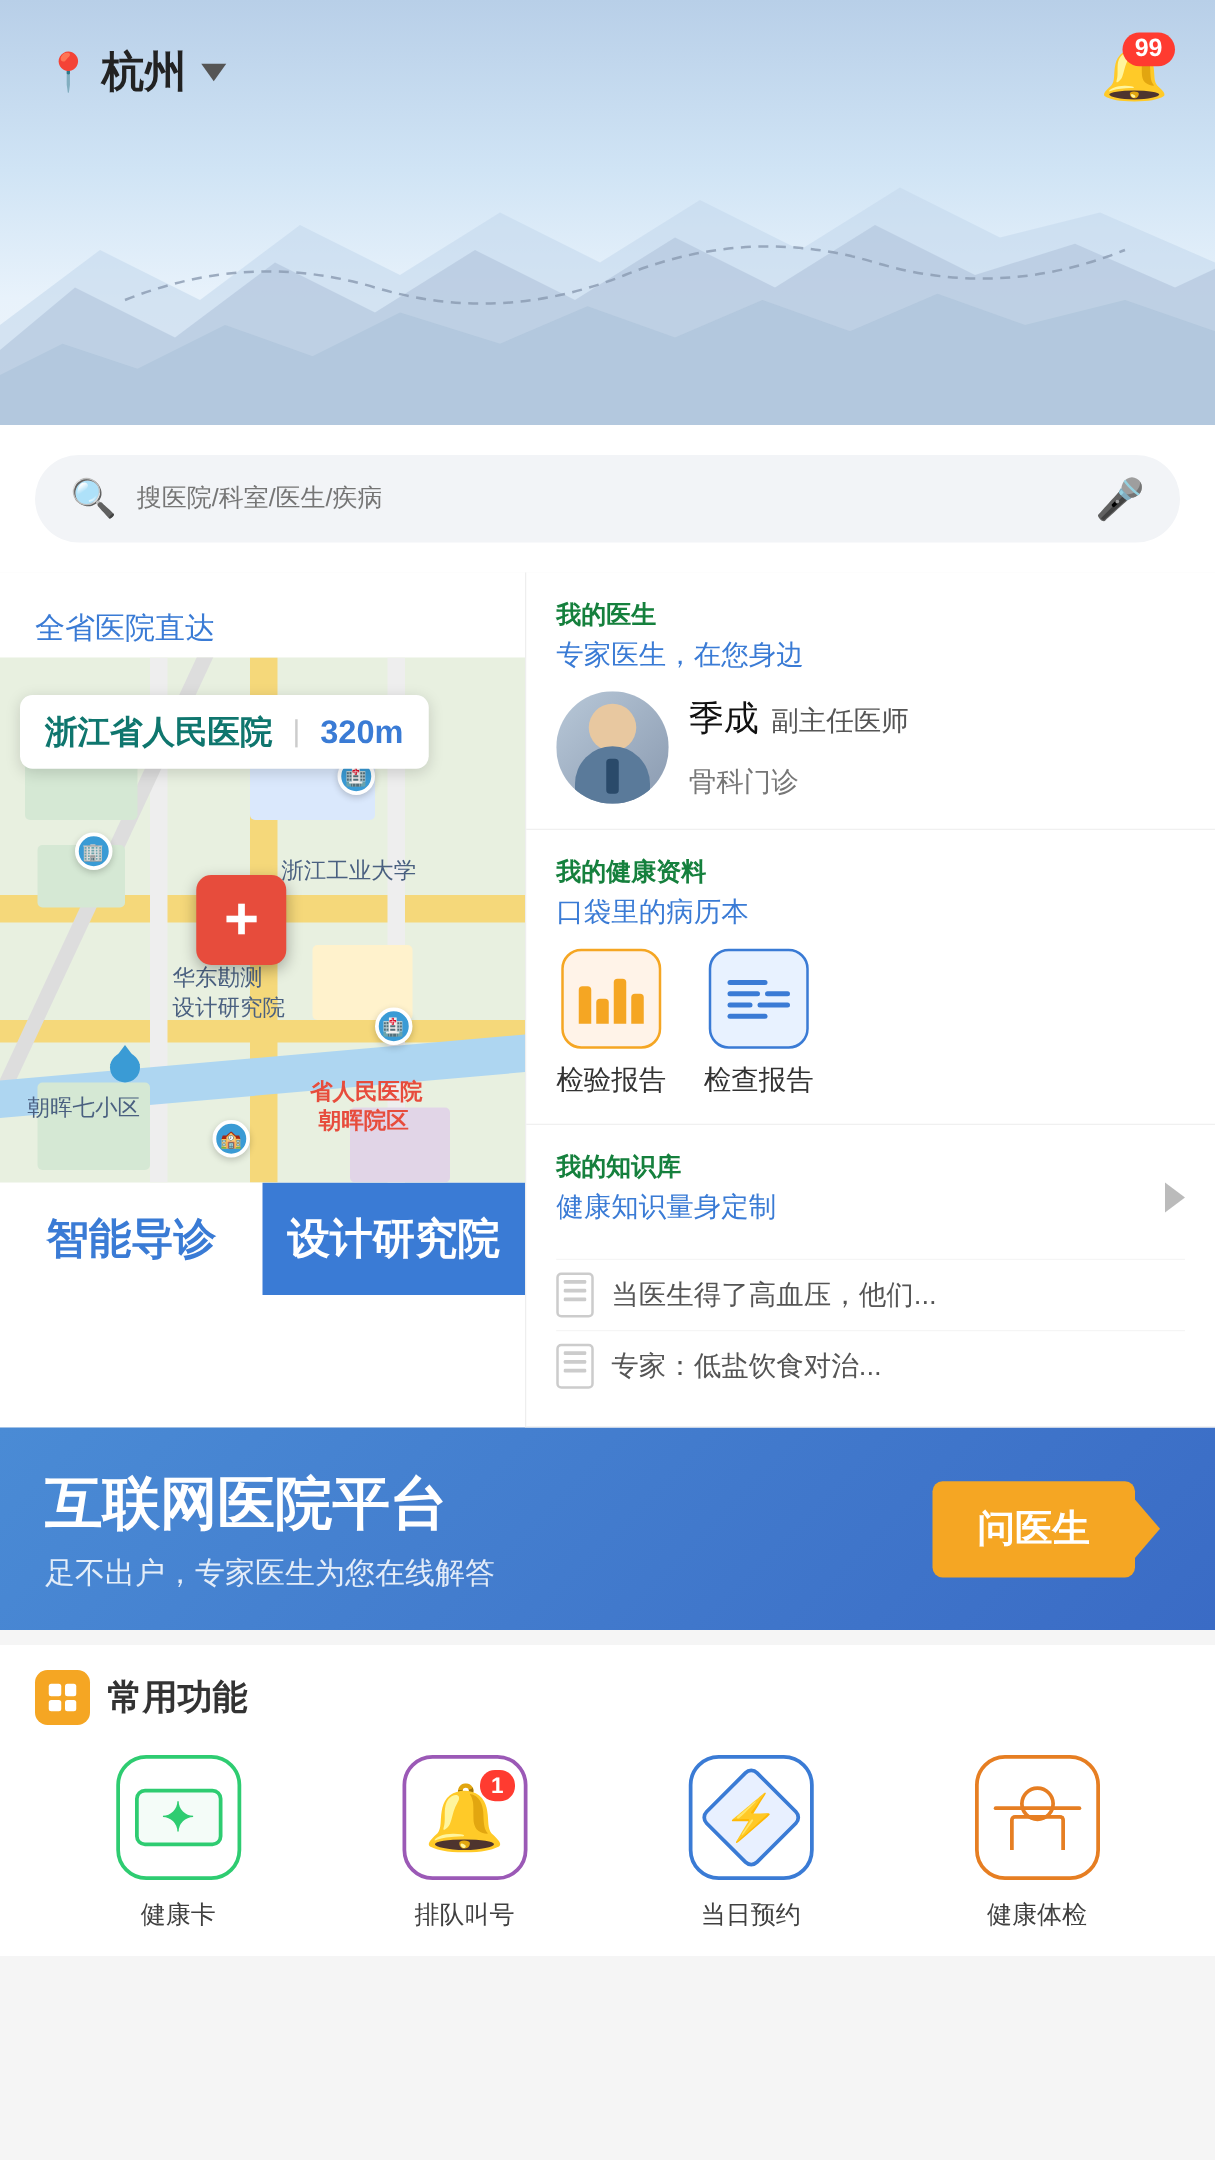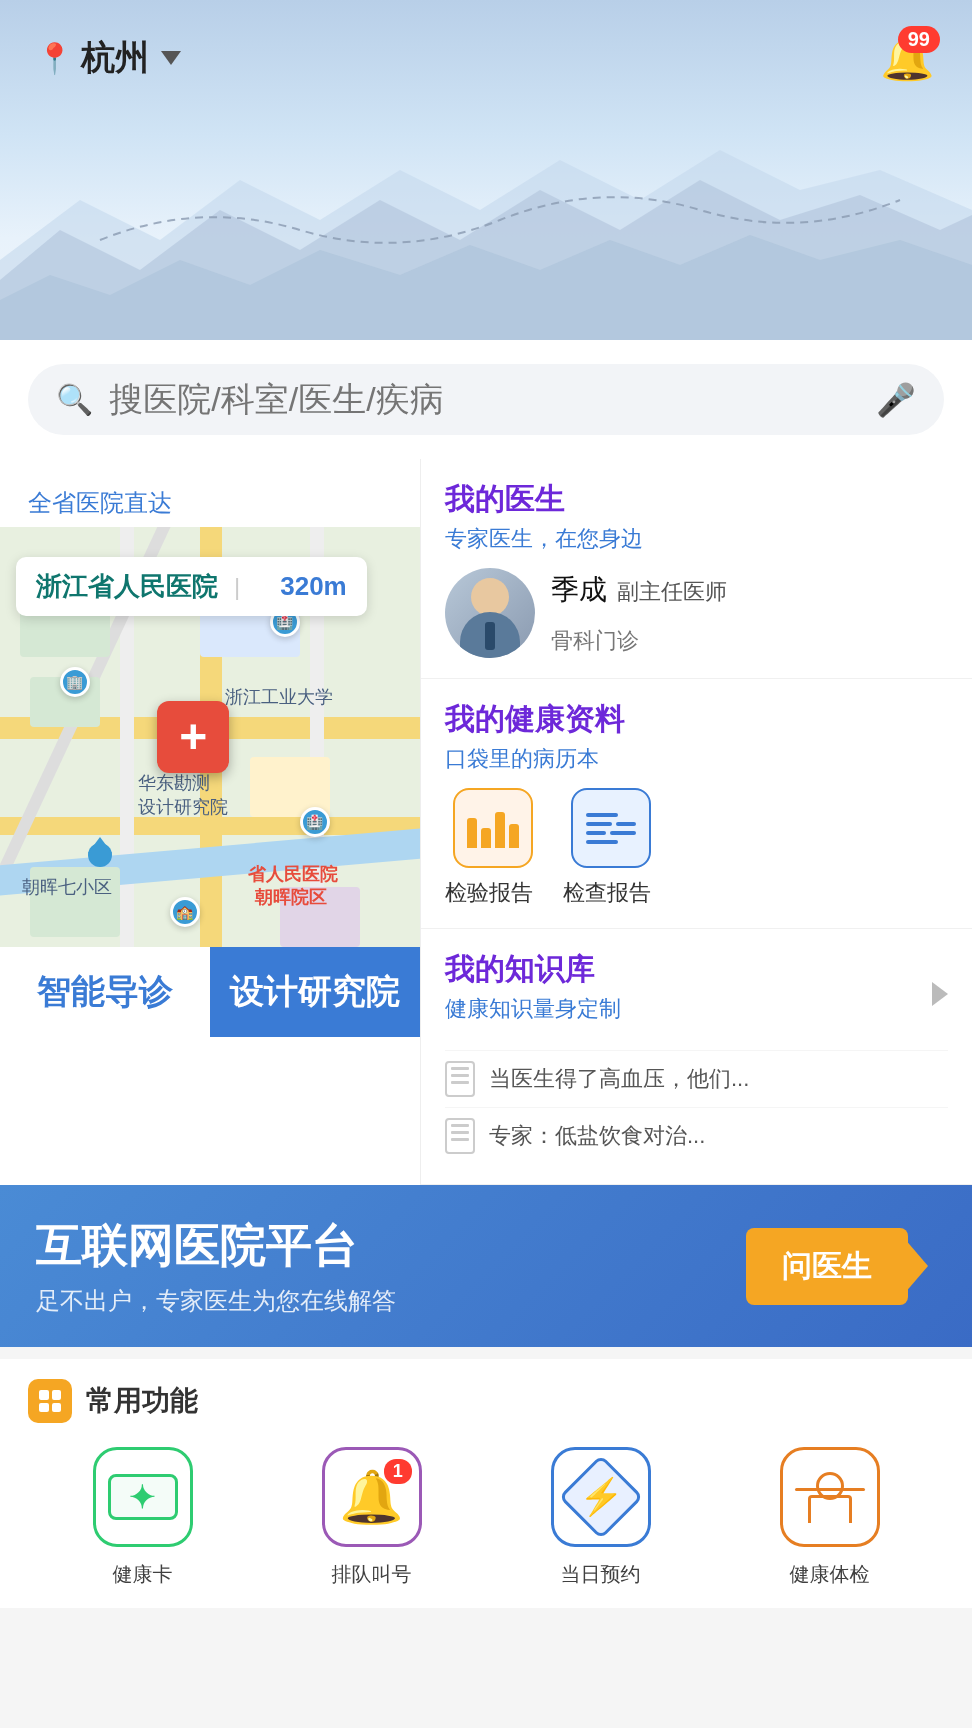--- a/index.html
+++ b/index.html
@@ -122,21 +122,21 @@
       gap: 16px;
     }
     .search-icon-wrap {
       color: #999;
       font-size: 30px;
     }
     .search-input {
       flex: 1;
       border: none;
       background: transparent;
-      font-size: 34px;
+      font-size: 20px;
       color: #1d4ed8;
       outline: none;
     }
     .mic-icon {
       color: #bbb;
       font-size: 32px;
     }
 
     
     .main-grid {
@@ -273,21 +273,21 @@
       border-radius: 10px;
       padding: 12px 20px;
       box-shadow: 0 3px 12px rgba(0,0,0,0.15);
       display: flex;
       align-items: center;
       gap: 16px;
       white-space: nowrap;
     }
     .callout-name { font-size: 26px; font-weight: 600; color: #0f766e; }
     .callout-divider { color: #ccc; font-size: 24px; }
-    .callout-dist { font-size: 26px; color: #3a7bd5; font-weight: 600; margin-left: 24px; }
+    .callout-dist { font-size: 26px; color: #3a7bd5; font-weight: 600; }
 
     
     .left-bottom-btns {
       display: flex;
       height: 90px;
     }
     .btn-smart-diagnosis {
       flex: 1;
       display: flex;
       align-items: center;
@@ -315,23 +315,23 @@
       flex: 1;
       border-left: 1px solid #eee;
     }
 
     
     .section-block {
       padding: 20px 24px;
       border-bottom: 1px solid #f0f0f0;
     }
     .section-title {
-      font-size: 30px;
+      font-size: 20px;
       font-weight: 700;
-      color: #6d28d9;
+      color: #15803d;
       margin-bottom: 4px;
     }
     .section-subtitle {
       font-size: 22px;
       color: #3a7bd5;
       margin-bottom: 14px;
     }
     .doctor-card {
       display: flex;
       align-items: center;
@@ -394,21 +394,21 @@
 
     
     .health-icons-row {
       display: flex;
       gap: 30px;
       margin-top: 14px;
     }
     .health-icon-item {
       display: flex;
       flex-direction: column;
-      align-items: flex-end;
+      align-items: center;
       gap: 10px;
       cursor: pointer;
     }
     .health-icon-box {
       width: 80px;
       height: 80px;
       border-radius: 16px;
       display: flex;
       align-items: center;
       justify-content: center;

